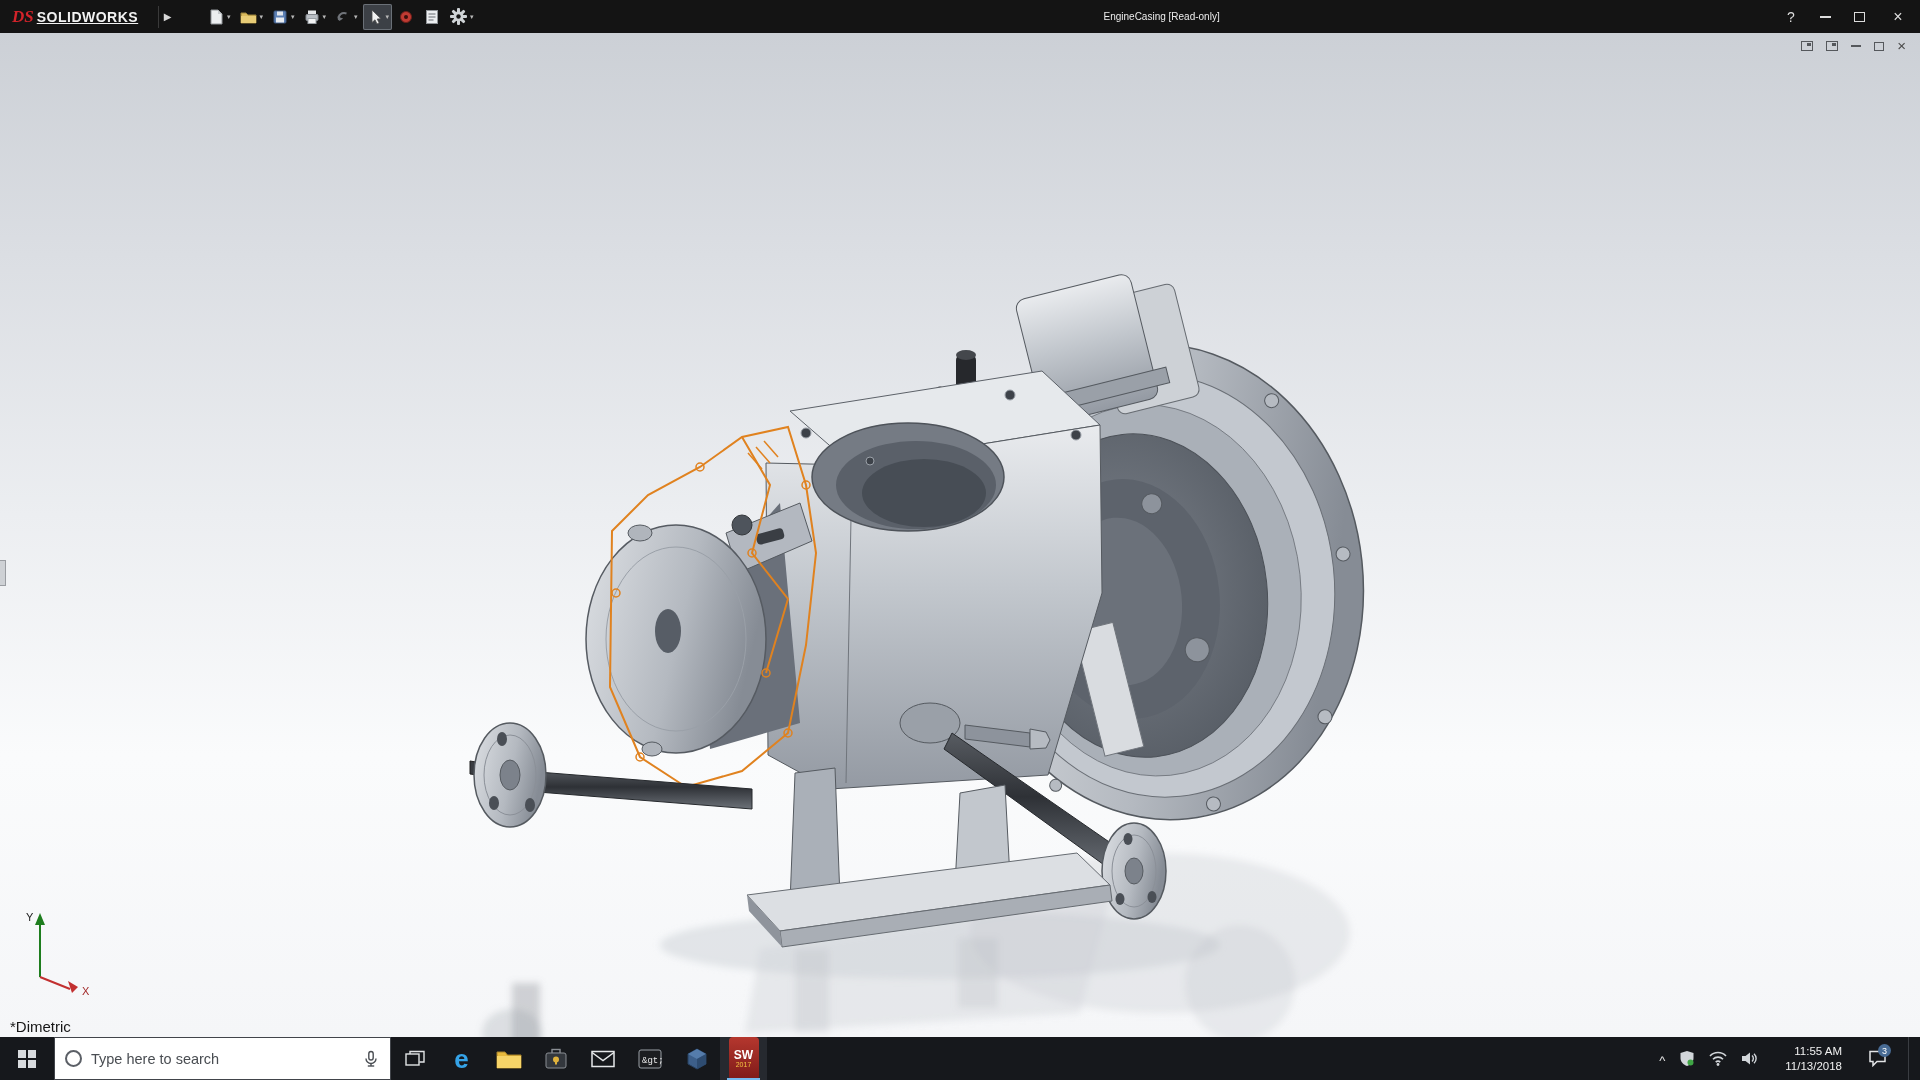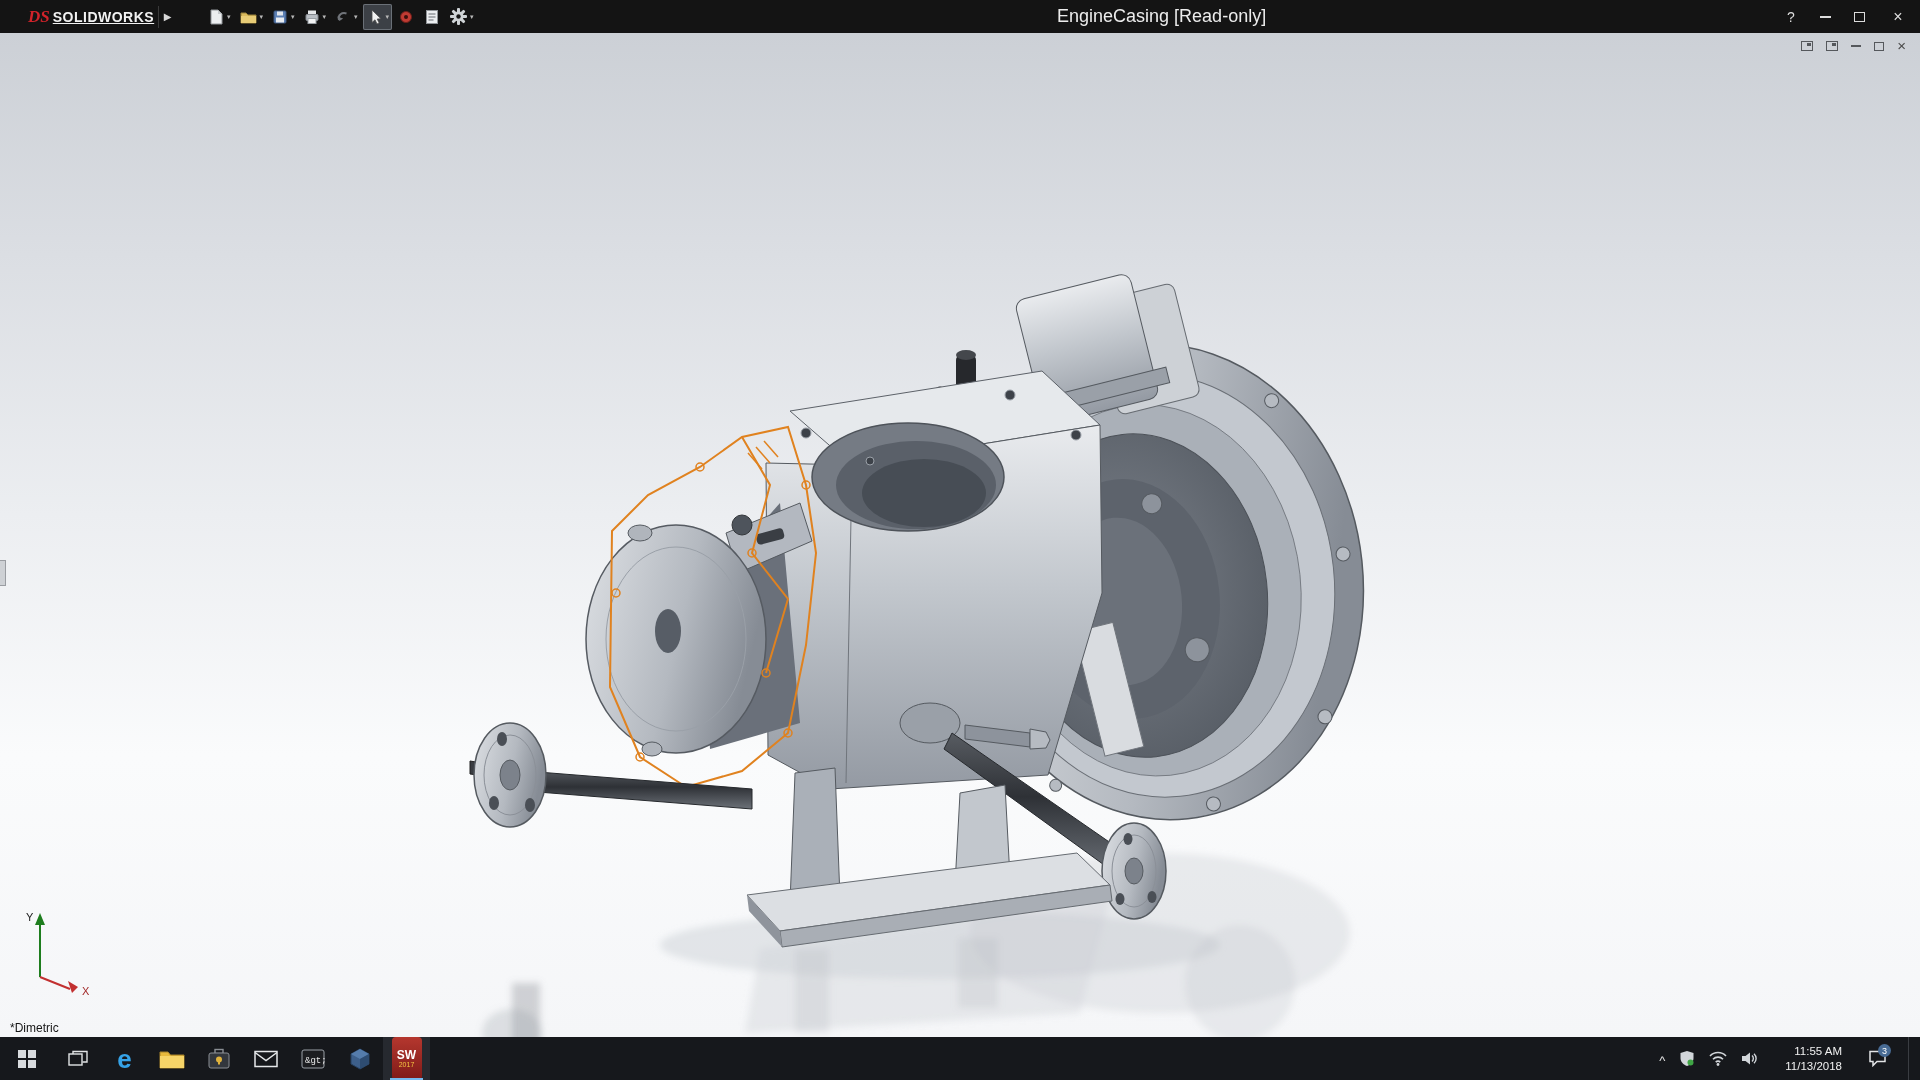--- a/index.html
+++ b/index.html
@@ -1,28 +1,28 @@
 <!DOCTYPE html>
 <html><head>
 <meta charset="utf-8">
 <style>
   * { margin:0; padding:0; box-sizing:border-box; }
   html,body { width:1920px; height:1080px; overflow:hidden; font-family:"Liberation Sans", sans-serif; background:#fff; }
 
   
   .titlebar { position:absolute; top:0; left:0; width:1920px; height:33px; background:#141414; display:flex; align-items:center; color:#e8e8e8; z-index:50; }
-  .brand { display:flex; align-items:baseline; padding-left:28px; width:158px; }
+  .brand { display:flex; align-items:baseline; padding-left:12px; width:158px; }
   .brand-ds { color:#d1232a; font-weight:bold; font-style:italic; font-size:17px; margin-right:3px; font-family:"Liberation Serif", serif; }
   .brand-name { color:#f2f2f2; font-weight:bold; font-size:14px; letter-spacing:0.5px;text-decoration:underline; }
   .expand-arrow { width:18px; height:22px; display:flex; align-items:center; justify-content:center; font-size:10px; color:#d8d8d8; border-left:1px solid #3a3a3a; cursor:default; }
   .qat { display:flex; align-items:center; margin-left:28px; gap:2px; }
   .qbtn { height:26px; padding:0 3px; display:flex; align-items:center; border-radius:2px; }
   .qbtn.pressed { background:#3c4046; box-shadow:inset 0 0 0 1px #6a7077; }
   .caret { font-size:7px; color:#b8b8b8; margin-left:2px; }
-  .doc-title { position:absolute; left:60.5%; transform:translateX(-50%); font-size:18px; color:#ececec; white-space:nowrap; }
+  .doc-title { position:absolute; left:60.5%; transform:translateX(-50%); font-size:10px; color:#ececec; white-space:nowrap; }
   .win-controls { position:absolute; right:0; top:0; height:33px; display:flex; align-items:stretch; }
   .wbtn { width:34px; display:flex; align-items:center; justify-content:center; color:#dcdcdc; font-size:14px; }
   .wbtn.close { width:44px; font-size:16px; }
   .min-glyph { display:block; width:11px; height:0; border-bottom:2px solid #dcdcdc; }
   .max-glyph { display:block; width:11px; height:10px; border:1.5px solid #dcdcdc; }
 
   
   .viewport { position:absolute; top:33px; left:0; width:1920px; height:1004px;
     background:linear-gradient(180deg,#ccd0d6 0%,#dbdee3 22%,#eceef1 48%,#fafbfc 72%,#f5f6f8 100%); overflow:hidden; }
   .model-svg { position:absolute; top:0; left:0; }
@@ -30,21 +30,21 @@
   .doc-controls { position:absolute; top:8px; right:14px; display:flex; align-items:center; gap:13px; z-index:5; }
   .dbtn { display:flex; align-items:center; justify-content:center; color:#4a4a4a; }
   .pane-box { display:block; width:12px; height:10px; border:1.2px solid #55585c; position:relative; }
   .pane-box::after { content:""; position:absolute; right:1px; top:1px; width:4px; height:3px; background:#55585c; }
   .mini-dash { display:block; width:10px; height:0; border-bottom:2px solid #55585c; }
   .rest-box { display:block; width:10px; height:9px; border:1.2px solid #55585c; }
   .dclose { font-size:15px; color:#4a4a4a; line-height:10px; }
 
   .side-splitter { position:absolute; left:0; top:527px; width:6px; height:26px; background:#ced1d5; border:1px solid #9a9da2; border-left:none; }
 
-  .orientation-label { position:absolute; left:10px; bottom:2px; font-size:12px; color:#161616; }
+  .orientation-label { position:absolute; left:10px; bottom:2px; font-size:15px; color:#161616; }
   .triad { position:absolute; left:18px; bottom:40px; }
 
   
   .taskbar { position:absolute; bottom:0; left:0; width:1920px; height:43px; background:#16181c; display:flex; align-items:center; color:#e8e8e8; z-index:60; }
   .start-btn { width:54px; height:43px; display:flex; align-items:center; justify-content:center; }
   .win-logo { display:grid; grid-template-columns:8px 8px; grid-template-rows:8px 8px; gap:2px; }
   .win-logo span { background:#d8dbde; }
   .search-box { width:337px; height:43px; background:#ffffff; border:1px solid #41444a; display:flex; align-items:center; padding:0 10px; gap:9px; }
   .cortana-ring { width:17px; height:17px; border-radius:50%; border:2px solid #5b5f66; flex:none; }
   .search-input { flex:1; border:none; outline:none; font-size:14.5px; color:#333; background:transparent; font-family:"Liberation Sans",sans-serif; }
@@ -361,20 +361,30 @@
 <div class="taskbar">
   <div class="start-btn">
     <span class="win-logo">
         <span></span>
         <span></span>
         <span></span>
         <span></span>
       </span>
   </div>
 
+  <div class="search-box">
+    <span class="cortana-ring"></span>
+    <input class="search-input" type="text" placeholder="Type here to search" style="">
+    <svg width="18" height="18" viewBox="0 0 18 18">
+      <rect x="6.8" y="1.5" width="4.4" height="8.5" rx="2.2" fill="none" stroke="#4a4e53" stroke-width="1.4"></rect>
+      <path d="M4,8.5 a5,5 0 0 0 10,0" fill="none" stroke="#4a4e53" stroke-width="1.4"></path>
+      <line x1="9" y1="13.5" x2="9" y2="16" stroke="#4a4e53" stroke-width="1.4"></line>
+      <line x1="5.8" y1="16" x2="12.2" y2="16" stroke="#4a4e53" stroke-width="1.4"></line>
+    </svg>
+  </div>
 
   <div class="tb-btn">
     <svg width="20" height="18" viewBox="0 0 20 18">
       <rect x="1" y="4" width="13" height="11" fill="none" stroke="#e2e4e6" stroke-width="1.4"></rect>
       <path d="M5,4 V1.5 H19 V12 H14.5" fill="none" stroke="#e2e4e6" stroke-width="1.4"></path>
     </svg>
   </div>
 
   <div class="tb-btn">
     <span class="edge-e">e</span>

